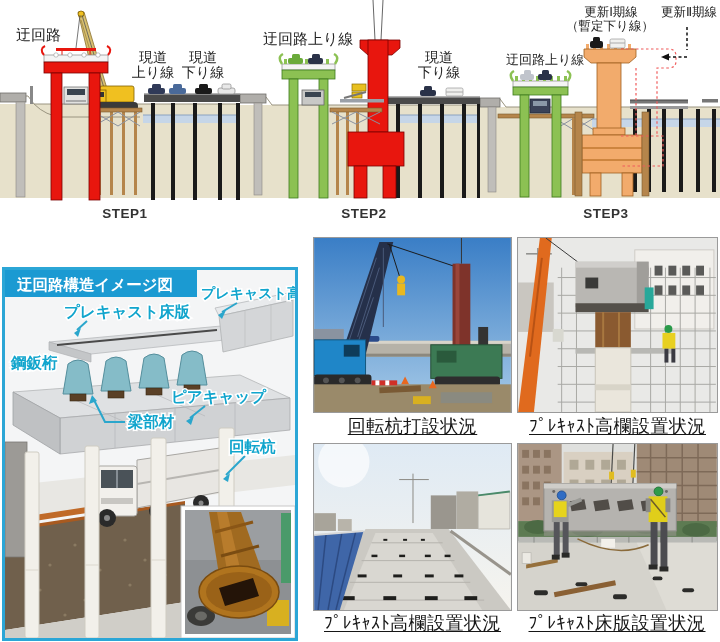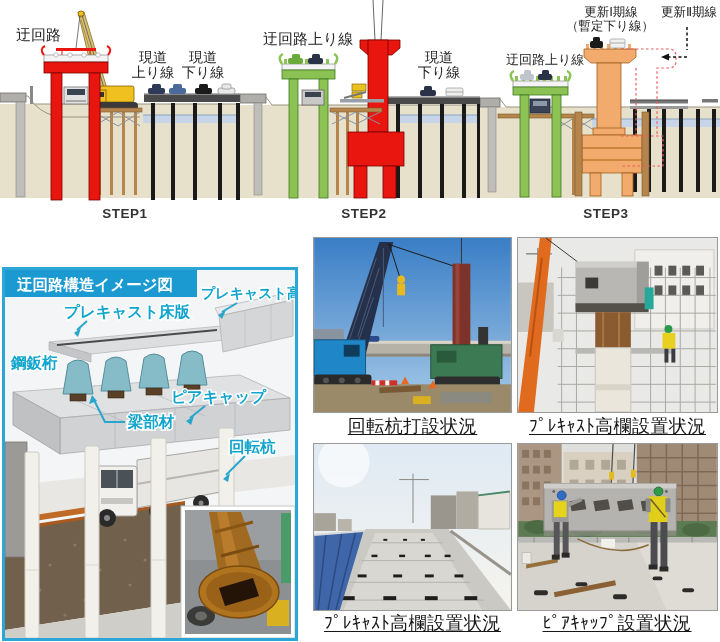--- a/index.html
+++ b/index.html
@@ -710,15 +710,15 @@
           <rect x="144" y="79" width="7" height="46" fill="#4c4c50"></rect>
         <rect x="132" y="122" width="9" height="5" fill="#2a2a28"></rect>
           <rect x="143" y="124" width="9" height="5" fill="#2a2a28"></rect>
       </g>
     </svg>
   </div>
 
   <div class="abs caption c1"><span>回転杭打設状況</span></div>
   <div class="abs caption c2"><span>ﾌﾟﾚｷｬｽﾄ高欄設置状況</span></div>
   <div class="abs caption c3"><span>ﾌﾟﾚｷｬｽﾄ高欄設置状況</span></div>
-  <div class="abs caption c4"><span>ﾋﾟｱｷｬｯﾌﾟ設置状況</span></div>
+  <div class="abs caption c4"><span>ﾌﾟﾚｷｬｽﾄ床版設置状況</span></div>
 
 </div>
 
 </body></html>

